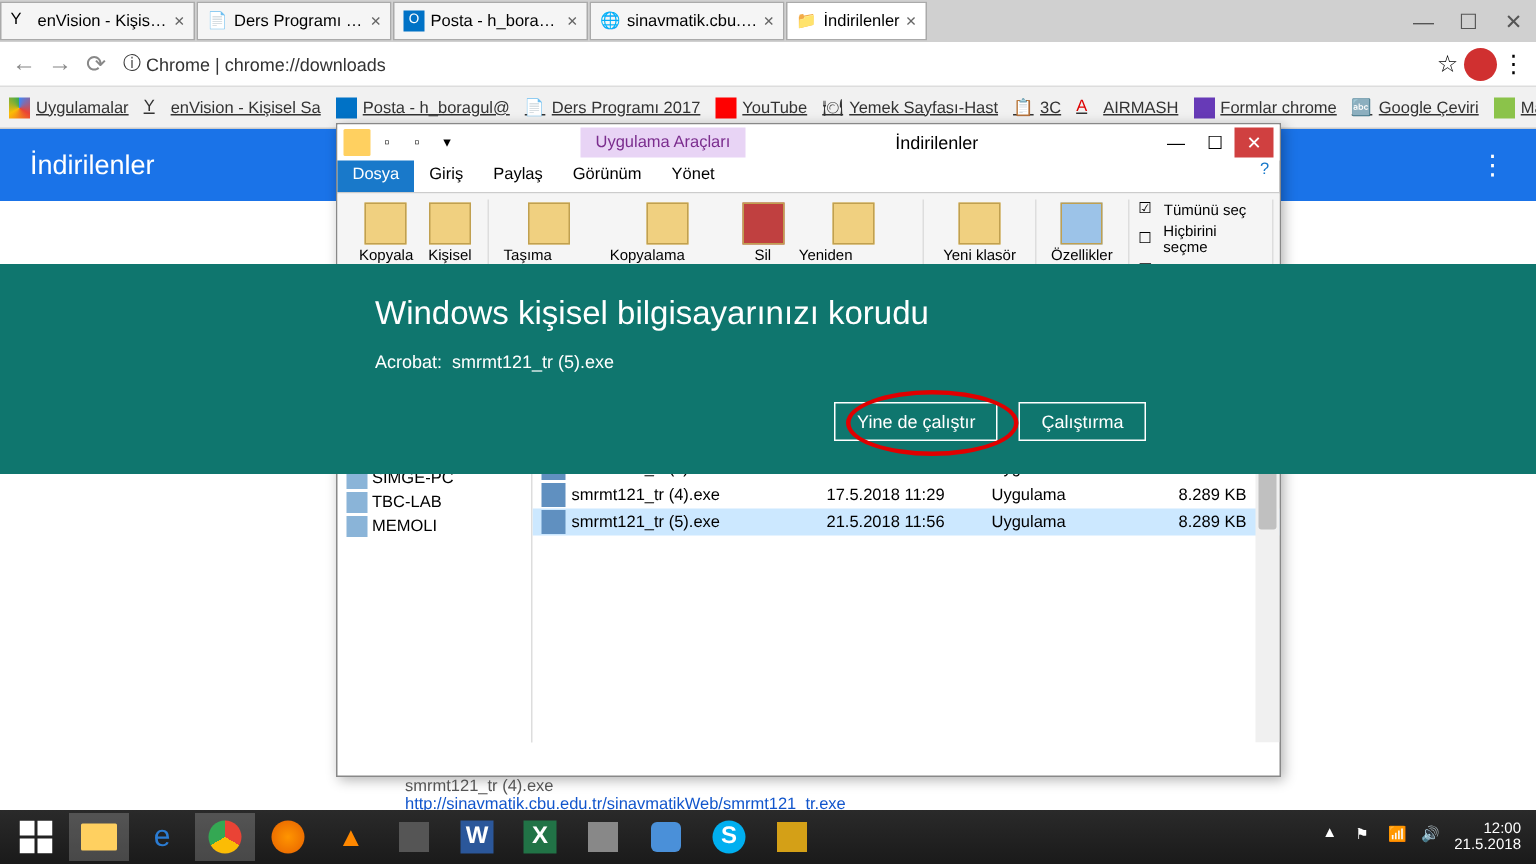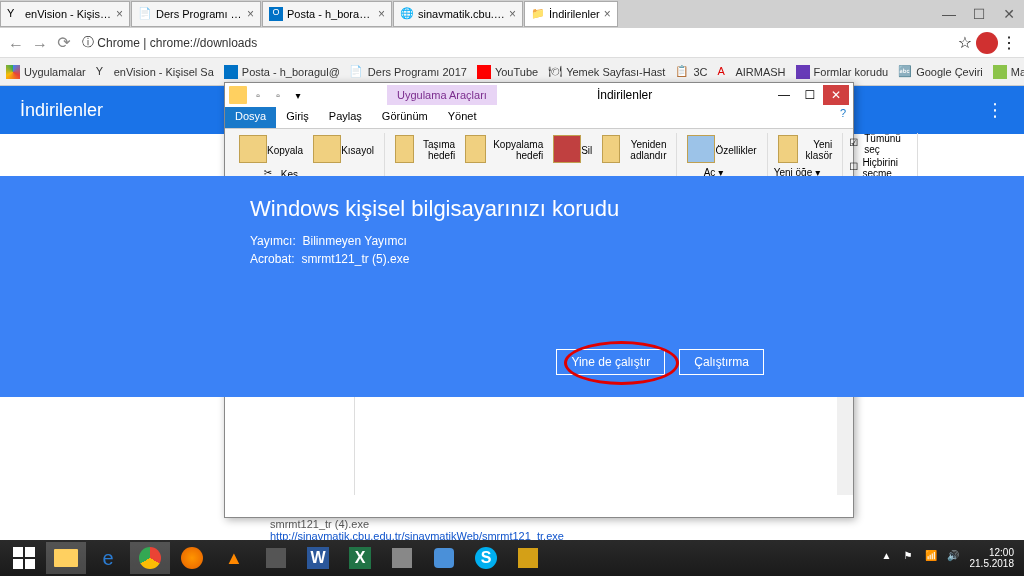--- a/index.html
+++ b/index.html
@@ -15,21 +15,21 @@
 .win-controls { margin-left: auto; display: flex; }
 .win-btn { width: 30px; height: 24px; display: flex; align-items: center; justify-content: center; font-size: 14px; color: #555; }
 
 .addr-bar { height: 30px; background: #fff; border-bottom: 1px solid #ddd; display: flex; align-items: center; padding: 0 4px; }
 .nav-btn { width: 24px; height: 24px; display: flex; align-items: center; justify-content: center; color: #888; font-size: 16px; }
 .url-box { flex: 1; height: 22px; display: flex; align-items: center; padding: 0 6px; font-size: 12px; color: #333; }
 .addr-icons { display: flex; margin-left: auto; }
 .addr-icon { width: 22px; height: 22px; display: flex; align-items: center; justify-content: center; }
 
 .bookmarks { height: 28px; background: #f1f1f1; border-bottom: 1px solid #ccc; display: flex; align-items: center; padding: 0 6px; font-size: 11px; }
-.bm-item { display: flex; align-items: center; margin-right: 10px; color: #333; white-space: nowrap; }
+.bm-item { display: flex; align-items: center; margin-right: 10px; color: #333; white-space: nowrap; text-decoration: underline; }
 .bm-icon { width: 14px; height: 14px; margin-right: 4px; }
 
 
 .downloads-header { height: 48px; background: #1a73e8; color: #fff; display: flex; align-items: center; padding: 0 20px; font-size: 18px; }
 .downloads-header .menu-dots { margin-left: auto; }
 
 
 .explorer { position: absolute; left: 224px; top: 82px; width: 630px; height: 436px; background: #fff; border: 1px solid #888; box-shadow: 2px 2px 8px rgba(0,0,0,0.3); }
 .exp-title { height: 24px; background: #fff; display: flex; align-items: center; padding: 0 4px; }
 .exp-title-icons { display: flex; gap: 2px; }
@@ -41,21 +41,21 @@
 .exp-win-btn { width: 26px; height: 20px; display: flex; align-items: center; justify-content: center; font-size: 12px; }
 .exp-close { background: #d04040; color: #fff; }
 
 .exp-tabs { height: 22px; display: flex; font-size: 11px; border-bottom: 1px solid #ccc; }
 .exp-tab { padding: 3px 10px; }
 .exp-tab.active { background: #1979ca; color: #fff; }
 .exp-help { margin-left: auto; width: 20px; text-align: center; color: #1979ca; }
 
 .ribbon { height: 84px; background: #f5f5f5; border-bottom: 1px solid #ccc; display: flex; font-size: 10px; padding: 4px; }
 .ribbon-group { border-right: 1px solid #ddd; padding: 0 6px; display: flex; flex-direction: column; align-items: center; }
-.ribbon-big { display: flex; flex-direction: row; align-items: center; padding: 2px 4px; text-align: right; }
+.ribbon-big { display: flex; flex-direction: column; align-items: center; padding: 2px 4px; }
 .ribbon-big-icon { width: 28px; height: 28px; background: #f0d080; border: 1px solid #c0a050; margin-bottom: 2px; }
 .ribbon-small-list { display: flex; flex-direction: column; gap: 2px; font-size: 10px; }
 .ribbon-small { display: flex; align-items: center; gap: 3px; }
 .ribbon-small-icon { width: 14px; height: 14px; }
 .ribbon-col { display: flex; gap: 2px; }
 
 .file-area { display: flex; height: 282px; }
 .tree { width: 130px; border-right: 1px solid #ddd; overflow: hidden; padding: 2px; font-size: 11px; }
 .tree-item { display: flex; align-items: center; padding: 1px 4px; gap: 3px; }
 .tree-icon { width: 14px; height: 14px; display: inline-block; }
@@ -68,21 +68,21 @@
 .fc-type { width: 110px; }
 .fc-size { width: 60px; text-align: right; }
 .scrollbar { position: absolute; right: 0; top: 0; bottom: 0; width: 16px; background: #f0f0f0; }
 .scroll-thumb { position: absolute; right: 2px; top: 80px; width: 12px; height: 60px; background: #c0c0c0; border-radius: 2px; }
 
 .statusbar { height: 22px; border-top: 1px solid #ccc; display: flex; align-items: center; padding: 0 8px; font-size: 11px; gap: 14px; }
 .status-views { margin-left: auto; display: flex; gap: 2px; }
 .status-view { width: 20px; height: 16px; border: 1px solid #aaa; }
 
 
-.smartscreen { position: absolute; left: 0; top: 176px; width: 1024px; height: 221px; background: #3b82f6; color: #fff; padding: 20px 250px 20px 250px; }
+.smartscreen { position: absolute; left: 0; top: 176px; width: 1024px; height: 140px; background: #0f766e; color: #fff; padding: 20px 250px 20px 250px; }
 .ss-title { font-size: 22px; font-weight: 300; margin-bottom: 12px; }
 .ss-body { font-size: 12px; line-height: 1.4; margin-bottom: 20px; }
 .ss-info { font-size: 12px; margin-bottom: 4px; }
 .ss-buttons { position: absolute; right: 260px; bottom: 22px; display: flex; gap: 14px; }
 .ss-btn { border: 1px solid #fff; background: transparent; color: #fff; padding: 5px 14px; font-size: 12px; }
 .ss-circle { position: absolute; right: 345px; bottom: 12px; width: 115px; height: 44px; border: 3px solid #e00000; border-radius: 50%; pointer-events: none; }
 
 
 .dl-item { position: absolute; left: 270px; top: 518px; font-size: 11px; color: #1155cc; }
 
@@ -180,21 +180,21 @@
   <div class="bm-item">
       <span class="bm-icon">📋</span>
       <span>3C</span>
     </div>
   <div class="bm-item">
       <span class="bm-icon" style="color:#d00">A</span>
       <span>AIRMASH</span>
     </div>
   <div class="bm-item">
       <span class="bm-icon" style="background:#673ab7"></span>
-      <span>Formlar korudu</span>
+      <span>Formlar chrome</span>
     </div>
   <div class="bm-item">
       <span class="bm-icon">🔤</span>
       <span>Google Çeviri</span>
     </div>
   <div class="bm-item">
       <span class="bm-icon" style="background:#8bc34a"></span>
       <span>Marketagent.com: B</span>
     </div>
 </div>
@@ -232,21 +232,21 @@
   </div>
   <div class="ribbon">
     <div class="ribbon-group">
       <div class="ribbon-col">
         <div class="ribbon-big">
             <div class="ribbon-big-icon"></div>
             <span>Kopyala</span>
           </div>
         <div class="ribbon-big">
             <div class="ribbon-big-icon"></div>
-            <span>Kısayol</span>
+            <span>Kişisel</span>
           </div>
       </div>
       <div class="ribbon-small-list">
         <div class="ribbon-small">
             <span class="ribbon-small-icon">✂</span>
             <span>Kes</span>
           </div>
         <div class="ribbon-small">
             <span class="ribbon-small-icon">📋</span>
             <span>Yolu kopyala</span>
@@ -268,47 +268,47 @@
             <span>Kopyalama hedefi</span>
           </div>
         <div class="ribbon-big">
             <div class="ribbon-big-icon" style="background:#c04040"></div>
             <span>Sil</span>
           </div>
         <div class="ribbon-big">
             <div class="ribbon-big-icon"></div>
             <span>Yeniden adlandır</span>
           </div>
+      </div>
+    </div>
+    <div class="ribbon-group">
+      <div class="ribbon-col">
+        <div class="ribbon-big">
+            <div class="ribbon-big-icon"></div>
+            <span>Yeni klasör</span>
+          </div>
+      </div>
+      <div class="ribbon-small-list">
+        <div class="ribbon-small"><span>Yeni öğe</span> ▾</div>
+        <div class="ribbon-small"><span>Kolay erişim</span> ▾</div>
       </div>
     </div>
     <div class="ribbon-group">
       <div class="ribbon-big">
           <div class="ribbon-big-icon" style="background:#9cc3e8"></div>
           <span>Özellikler</span>
         </div>
       <div class="ribbon-small-list">
         <div class="ribbon-small"><span>Aç</span> ▾</div>
         <div class="ribbon-small">
             <span>Düzenle</span>
           </div>
         <div class="ribbon-small">
             <span>Geçmiş</span>
           </div>
-      </div>
-    </div>
-    <div class="ribbon-group">
-      <div class="ribbon-col">
-        <div class="ribbon-big">
-            <div class="ribbon-big-icon"></div>
-            <span>Yeni klasör</span>
-          </div>
-      </div>
-      <div class="ribbon-small-list">
-        <div class="ribbon-small"><span>Yeni öğe</span> ▾</div>
-        <div class="ribbon-small"><span>Kolay erişim</span> ▾</div>
       </div>
     </div>
     <div class="ribbon-group">
       <div class="ribbon-small-list">
         <div class="ribbon-small">
             <span class="ribbon-small-icon">☑</span>
             <span>Tümünü seç</span>
           </div>
         <div class="ribbon-small">
             <span class="ribbon-small-icon">☐</span>
@@ -421,21 +421,20 @@
         <div class="scrollbar">
           <div class="scroll-thumb"></div>
         </div>
     </div>
   </div>
 
 </div>
 
 <div class="smartscreen">
   <div class="ss-title">Windows kişisel bilgisayarınızı korudu</div>
-  <div class="ss-info"><span>Yayımcı:</span>&nbsp;&nbsp;<span>Bilinmeyen Yayımcı</span></div>
   <div class="ss-info"><span>Acrobat:</span>&nbsp;&nbsp;<span>smrmt121_tr (5).exe</span></div>
   <div class="ss-buttons">
     <button class="ss-btn">Yine de çalıştır</button>
     <button class="ss-btn">Çalıştırma</button>
   </div>
   <div class="ss-circle"></div>
 </div>
 
 <div class="dl-item">
   <div style="color:#555">smrmt121_tr (4).exe</div>

